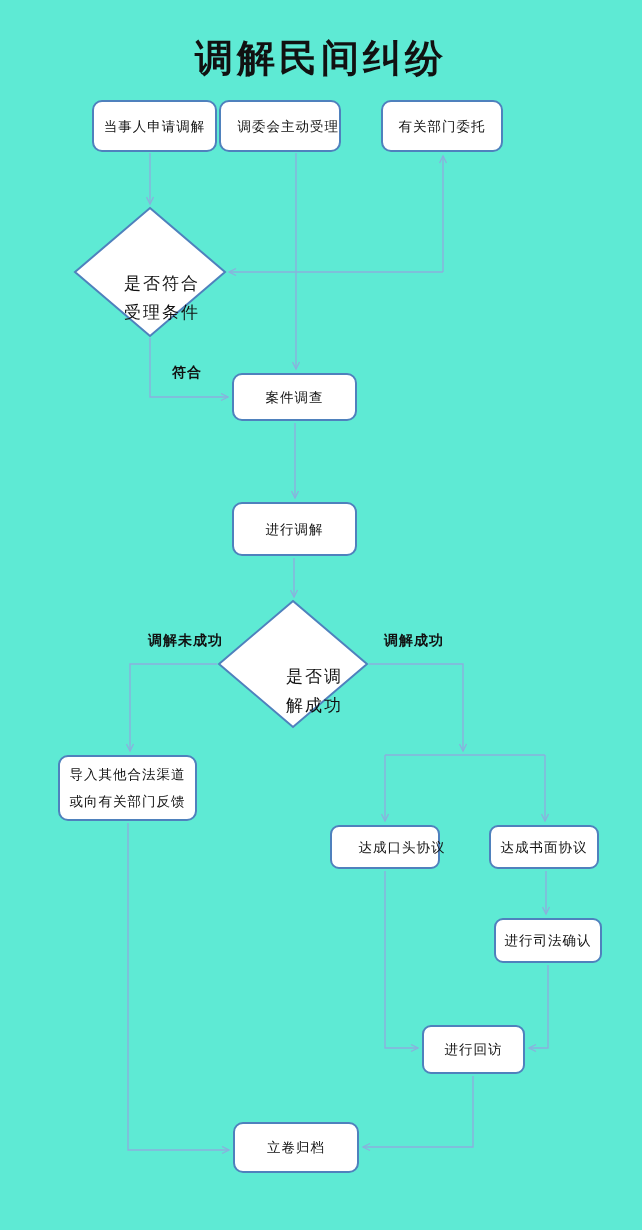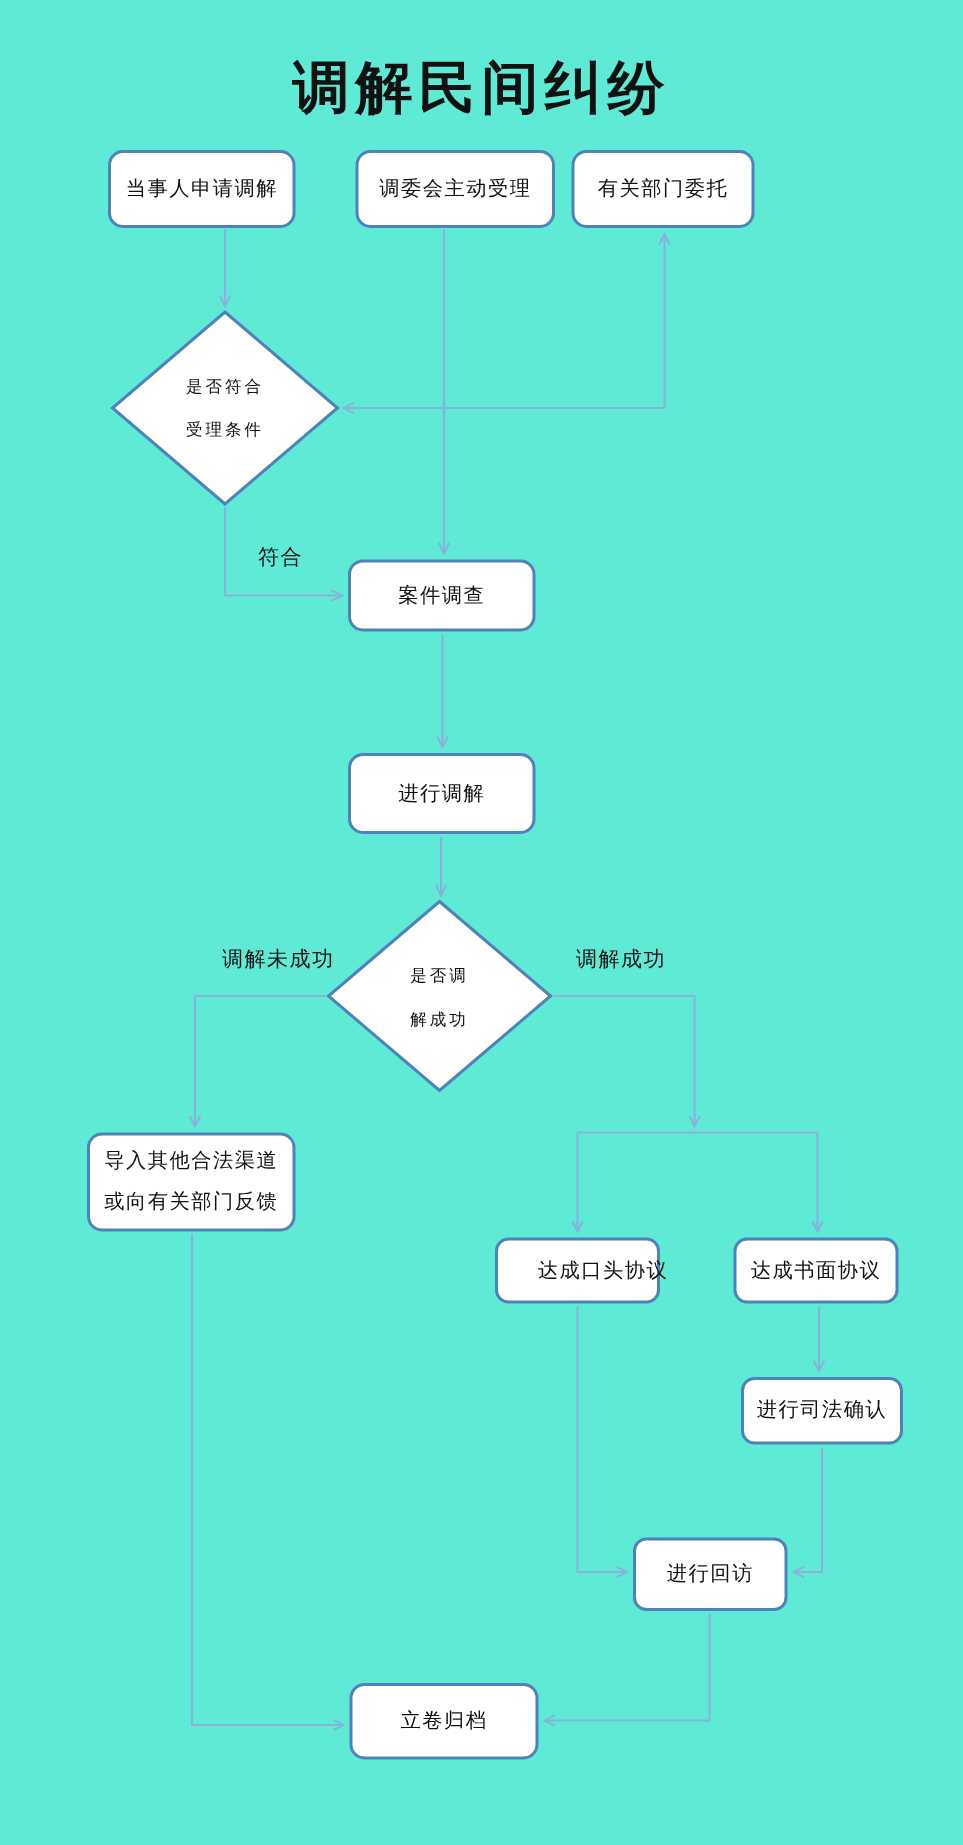--- a/index.html
+++ b/index.html
@@ -23,26 +23,26 @@
   .wires marker path{stroke:var(--connector,#8ab0dd);fill:none;stroke-width:1.3px;}
   .node{
     position:absolute;box-sizing:border-box;
     border:2px solid var(--shape-border,#4f81bd);
     border-radius:10px;background:#fff;
     display:flex;flex-direction:column;align-items:center;justify-content:center;
     font-size:13.5px;line-height:27px;letter-spacing:1px;
     text-align:center;white-space:nowrap;
   }
   .diamond-label{
-    position:absolute;text-align:center;
-    font-size:11px;line-height:29px;letter-spacing:2px;white-space:nowrap;
+    position:absolute;text-align:right;
+    font-size:17px;line-height:29px;letter-spacing:2px;white-space:nowrap;margin-top:26px;
   }
   .edge-label{
     position:absolute;font-size:14px;line-height:18px;
-    letter-spacing:1px;white-space:nowrap;
+    letter-spacing:1px;white-space:nowrap;font-weight:bold;
   }
 </style>
 </head>
 <body>
 
 <div class="canvas">
 
   <h1 class="title">调解民间纠纷</h1>
 
   <svg class="wires" width="642" height="1230" viewBox="0 0 642 1230">
@@ -67,25 +67,25 @@
     <path d="M385,755 L545,755"></path>
     <path d="M385,755 L385,821" marker-end="url(#arr)"></path>
     <path d="M545,755 L545,821" marker-end="url(#arr)"></path>
     <path d="M546,871 L546,914" marker-end="url(#arr)"></path>
     <path d="M385,871 L385,1048 L418,1048" marker-end="url(#arr)"></path>
     <path d="M548,965 L548,1048 L529,1048" marker-end="url(#arr)"></path>
     <path d="M473,1076 L473,1147 L363,1147" marker-end="url(#arr)"></path>
     <path d="M128,823 L128,1150 L229,1150" marker-end="url(#arr)"></path>
   </svg>
 
-  <div class="node" style="left:72px;top:100px;width:125px;height:52px;">
+  <div class="node" style="left:92px;top:100px;width:125px;height:52px;">
     <span>当事人申请调解</span>
   </div>
 
-  <div class="node" style="left:237px;top:100px;width:133px;height:52px;">
+  <div class="node" style="left:219px;top:100px;width:122px;height:52px;align-items:flex-end;">
     <span>调委会主动受理</span>
   </div>
 
   <div class="node" style="left:381px;top:100px;width:122px;height:52px;">
     <span>有关部门委托</span>
   </div>
 
   <div class="node" style="left:232px;top:373px;width:125px;height:48px;align-items:center;">
     <span>案件调查</span>
   </div>

